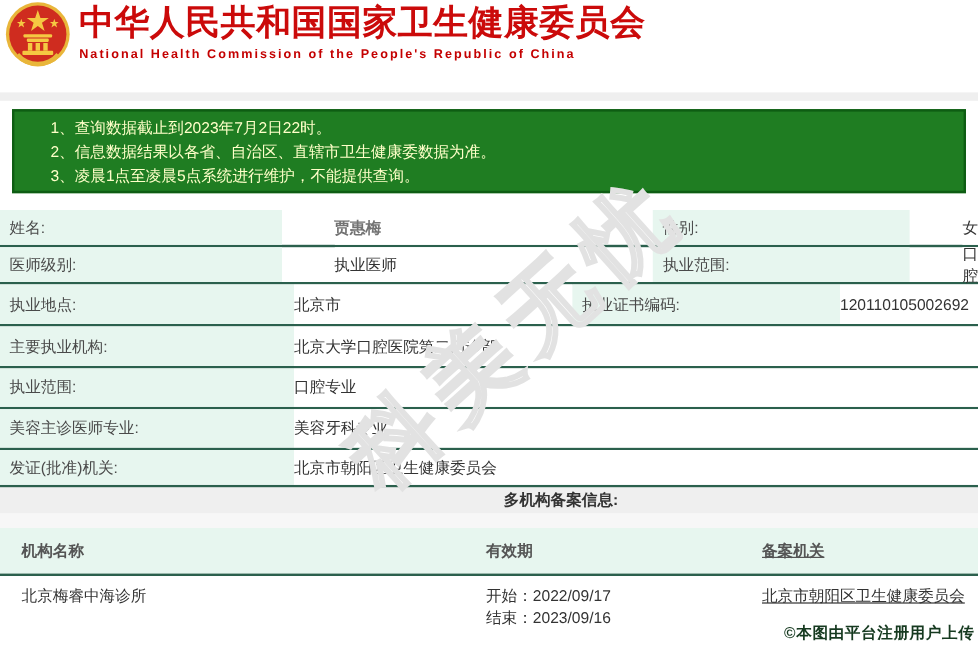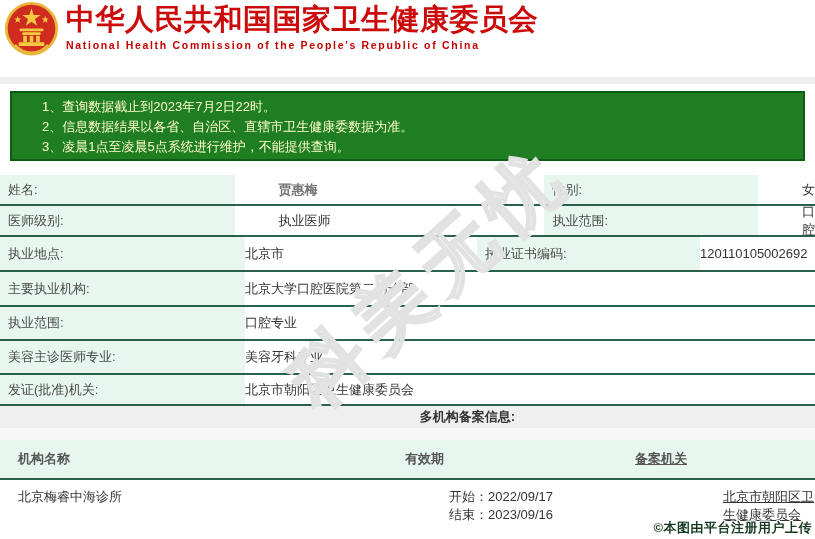--- a/index.html
+++ b/index.html
@@ -42,21 +42,21 @@
     padding-left:120px; font-size:13px; font-weight:bold; color:#333;
   }
   .band-light { height:12px; background:#f7f7f7; }
   .org-header {
     height:40px; background:#e7f6ef; border-bottom:2px solid #2b604d;
     display:flex; align-items:center; font-size:13px; font-weight:bold; color:#555;
   }
   .oc1 { width:390px; padding-left:18px; }
   .oc2 { width:230px; padding-left:15px; }
   .oc3 { flex:1; padding-left:15px;text-decoration:underline; }
-  .org-row { display:flex; align-items:flex-start; padding-top:8px; font-size:13px; color:#333;gap:44px; }
+  .org-row { display:flex; align-items:flex-start; padding-top:8px; font-size:13px; color:#333; }
   .validity div { line-height:18px; }
   
   .wm-diag {
     position:absolute; left:205px; top:228px; width:450px; text-align:center;
     transform:rotate(-42deg);
     font-size:74px; font-weight:bold; letter-spacing:12px;
     color:rgba(255,255,255,0.12);
     -webkit-text-stroke:2.5px #e2e2e2;
     pointer-events:none; user-select:none; white-space:nowrap;
   }

